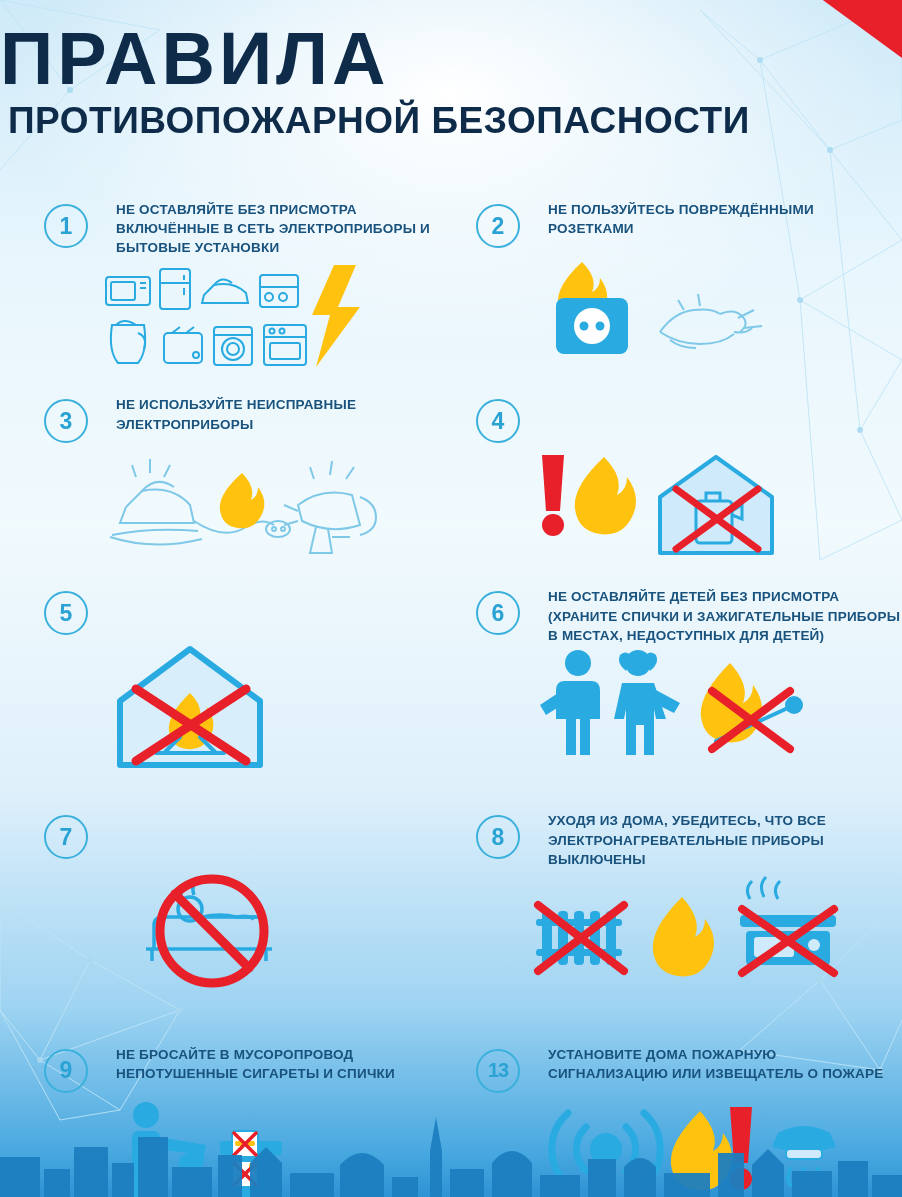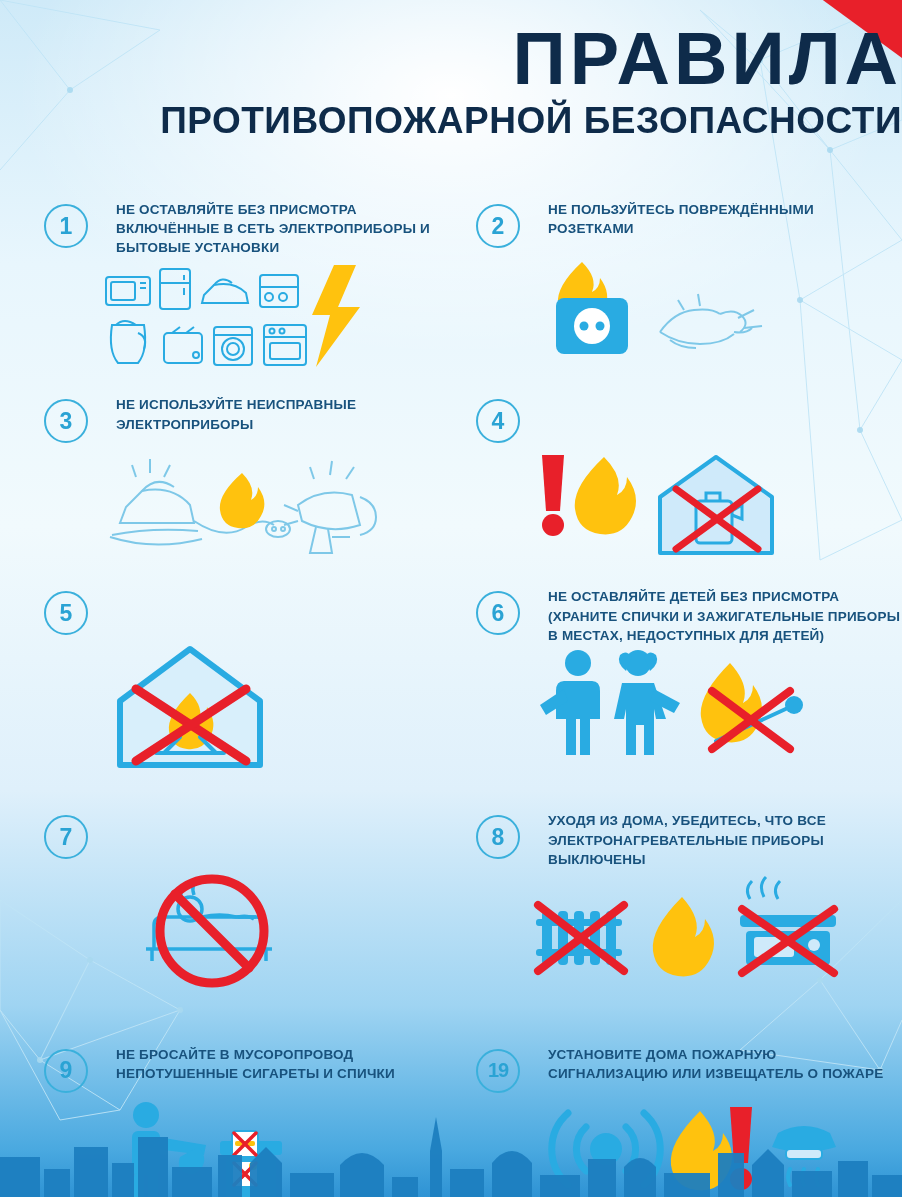--- a/index.html
+++ b/index.html
@@ -17,29 +17,30 @@
       linear-gradient(180deg, #cfeaf8 0%, #e8f6fd 22%, #f1fafd 44%, #dff0fb 66%, #9fd4f2 84%, #4aa9e0 96%, #2e93d4 100%);
   }
   .net { position:absolute; inset:0; }
   .corner-red {
     position:absolute; top:0; right:0; width:120px; height:58px;
     background:#e8202a;
     clip-path:polygon(34% 0, 100% 0, 100% 100%);
   }
 
   
-  .header { position:absolute; top:24px; left:0; width:100%; text-align:right; }
+  .header { position:absolute; top:24px; left:0; width:100%; text-align:left; }
   .title-main {
     font-size:74px; font-weight:bold; letter-spacing:4px;
     color:#0e2b4a; line-height:0.95;
   }
   .title-sub {
     margin-top:6px;
     font-size:37px; font-weight:bold; letter-spacing:0.5px;
     color:#0e2b4a;
+    padding-left:8px;
   }
 
   
   .rules { position:absolute; top:196px; left:0; width:902px; }
   .row { display:flex; width:100%; }
   .cell { position:relative; }
   .cell.left { width:440px; padding-left:44px; }
   .cell.right { width:462px; padding-left:36px; }
 
   .head { display:flex; align-items:flex-start; }
@@ -420,21 +421,21 @@
                 <line x1="132" y1="64" x2="154" y2="86"></line>
                   <line x1="154" y1="64" x2="132" y2="86"></line>
               </g>
             </g>
           </svg>
         </div>
       </div>
 
       <div class="cell right">
         <div class="head">
-          <div class="num wide">19</div>
+          <div class="num wide">13</div>
           <div class="txt" style="width:340px">УСТАНОВИТЕ ДОМА ПОЖАРНУЮ СИГНАЛИЗАЦИЮ ИЛИ ИЗВЕЩАТЕЛЬ О ПОЖАРЕ</div>
         </div>
         <div class="art" style="height:110px">
           <svg width="300" height="105" viewBox="0 0 300 105">
             <g fill="none" stroke="#29abe2" stroke-width="7" stroke-linecap="round">
               <path d="M34 14 a48 48 0 0 0 0 72"></path>
               <path d="M52 28 a30 30 0 0 0 0 44"></path>
               <path d="M110 14 a48 48 0 0 1 0 72"></path>
               <path d="M92 28 a30 30 0 0 1 0 44"></path>
             </g>

